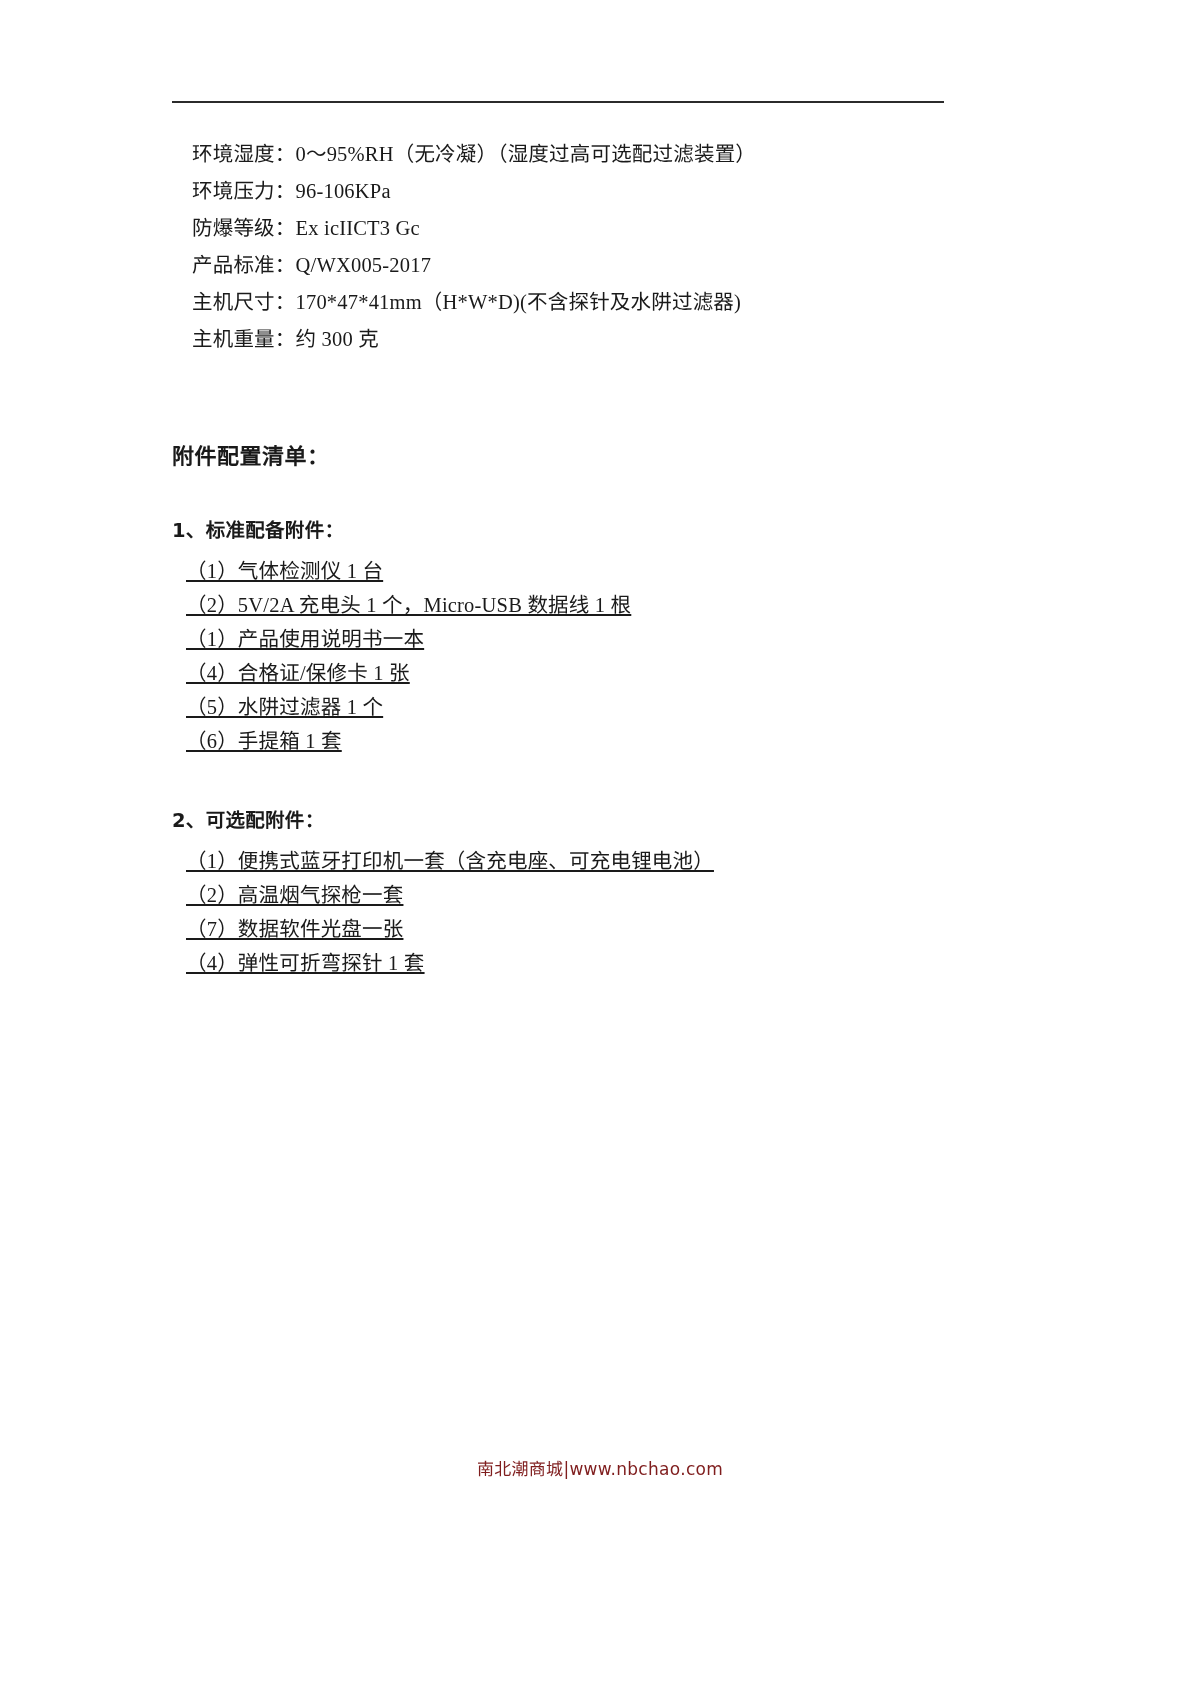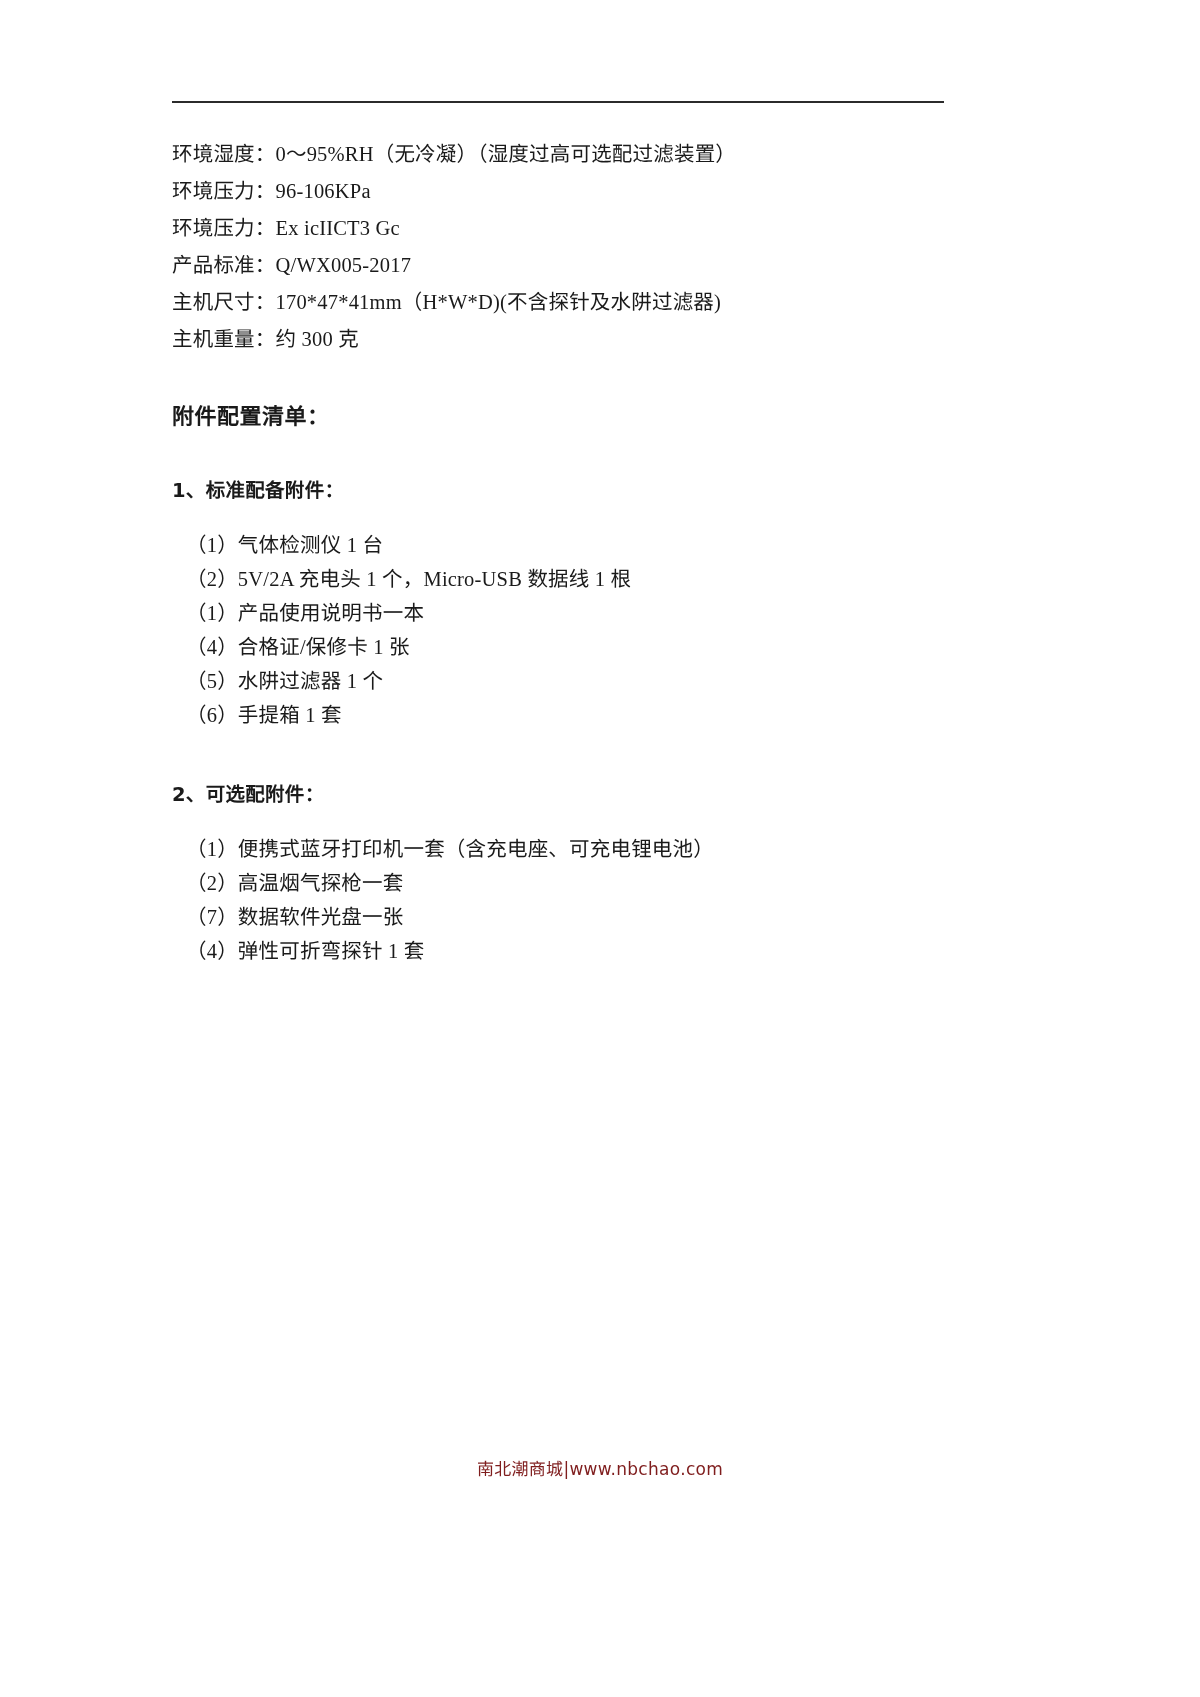--- a/index.html
+++ b/index.html
@@ -35,23 +35,24 @@
     position: absolute;
     left: 172px;
     top: 136px;
     width: 800px;
   }
   .spec-line {
     font-size: 20.5px;
     line-height: 37px;
     white-space: nowrap;
     letter-spacing: 0.2px;
+    margin-left: 20px;
   }
   .section-title {
-    margin-top: 40px;
+    margin-top: 80px;
     font-size: 22px;
     font-weight: bold;
     font-family: "DejaVu Sans", "Liberation Sans", sans-serif;
     letter-spacing: 0.5px;
   }
   .group {
     margin-top: 44px;
   }
   .group.second {
     margin-top: 46px;
@@ -59,22 +60,23 @@
   .group-head {
     font-size: 19.5px;
     font-weight: bold;
     font-family: "DejaVu Sans", "Liberation Sans", sans-serif;
     line-height: 34px;
     letter-spacing: 0.3px;
     margin-top: 28px;
   }
   .group-list {
     list-style: none;
-    margin: 20px 0 0 0;
+    margin: 6px 0 0 0;
     padding: 0;
+    text-decoration: underline;
   }
   .group-list li {
     font-size: 20.5px;
     line-height: 34px;
     white-space: nowrap;
     padding-left: 14px;
     letter-spacing: 0.2px;
   }
   .footer {
     position: absolute;
@@ -93,21 +95,21 @@
 
 <div class="page">
 
   <div class="top-rule"></div>
 
   <div class="content">
 
     <div class="spec-block">
       <div class="spec-line">环境湿度：0～95%RH（无冷凝）（湿度过高可选配过滤装置）</div>
       <div class="spec-line">环境压力：96-106KPa</div>
-      <div class="spec-line">环境压力：Ex icIICT3 Gc</div>
+      <div class="spec-line">防爆等级：Ex icIICT3 Gc</div>
       <div class="spec-line">产品标准：Q/WX005-2017</div>
       <div class="spec-line">主机尺寸：170*47*41mm（H*W*D)(不含探针及水阱过滤器)</div>
       <div class="spec-line">主机重量：约 300 克</div>
     </div>
 
     <div class="section-title">附件配置清单：</div>
 
     <div class="group">
       <div class="group-head">1、标准配备附件：</div>
       <ul class="group-list">

